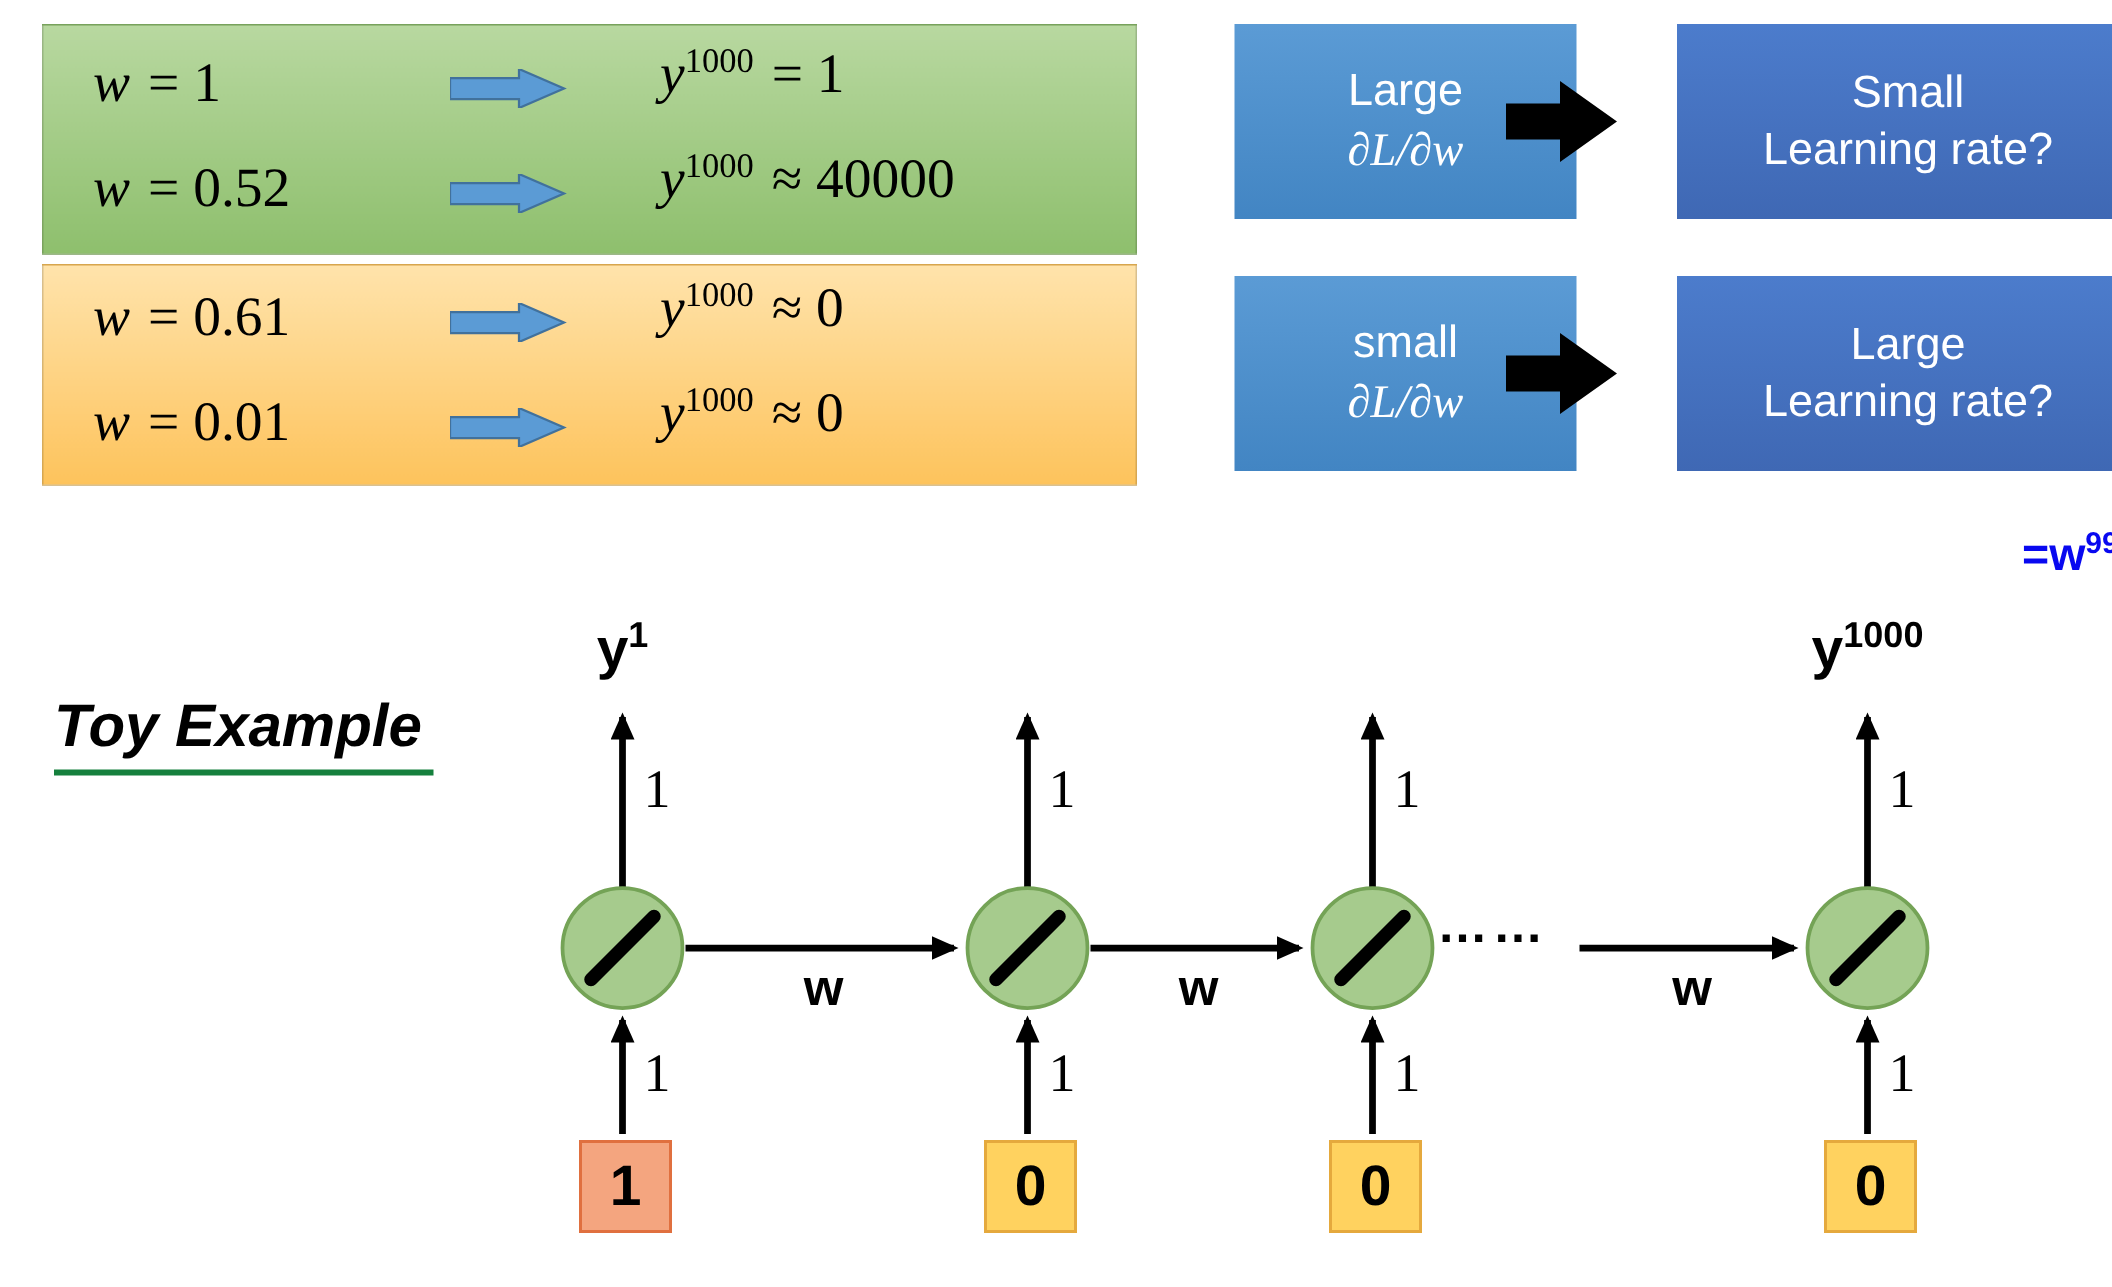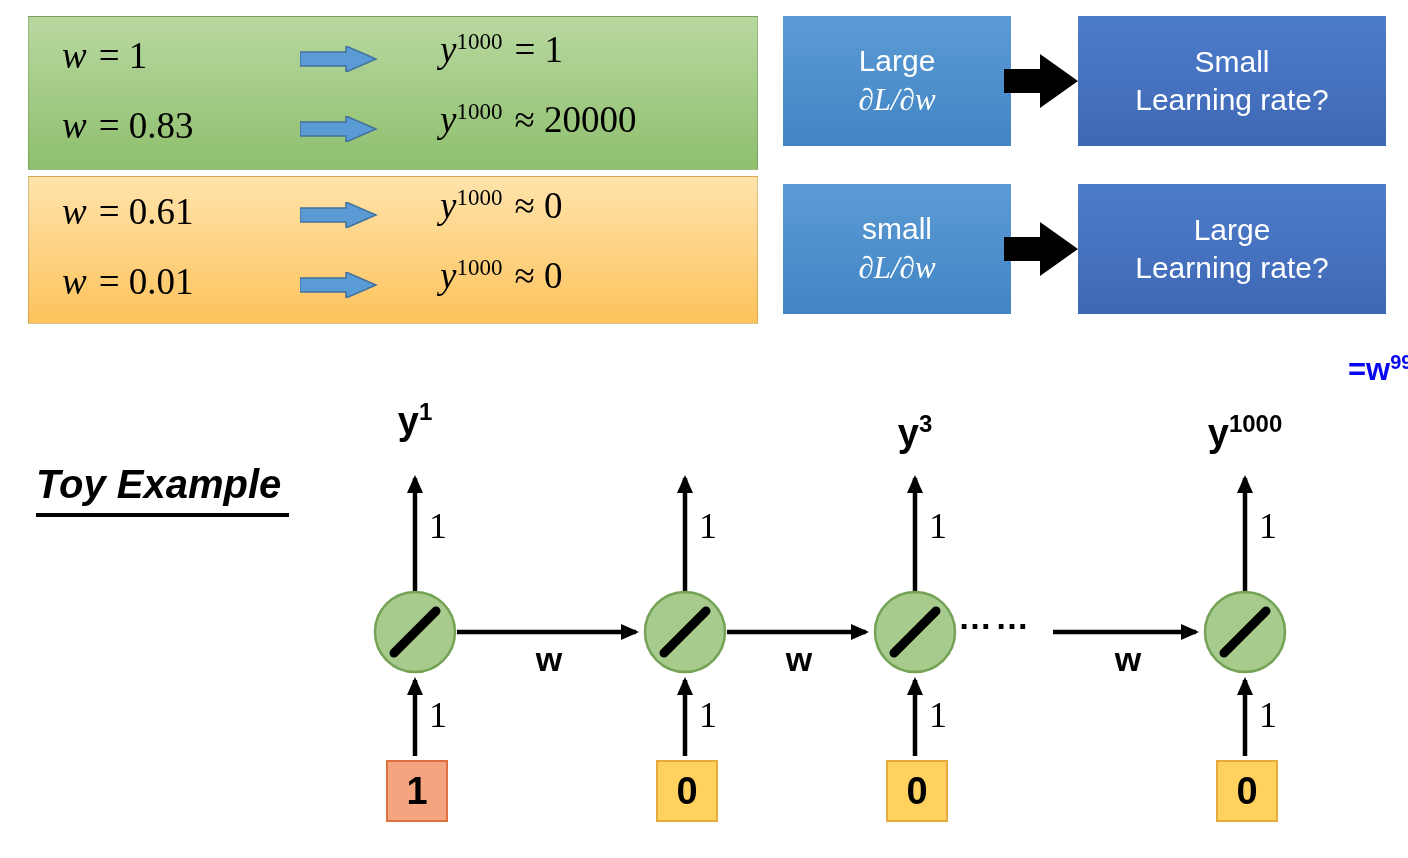--- a/index.html
+++ b/index.html
@@ -14,35 +14,35 @@
   .panel-orange{left:28px;top:176px;width:728px;height:146px;
     background:linear-gradient(180deg,var(--orange_top),var(--orange_bottom));}
 
   .eq{display:flex;gap:12px;align-items:baseline;white-space:nowrap;}
   .math{font-family:"Liberation Serif",serif;font-size:37px;font-style:normal;}
   .mvar{font-style:italic;}
   .math sup{font-size:23px;vertical-align:super;line-height:0;}
 
   
   .flow-box{display:flex;flex-direction:column;align-items:center;justify-content:center;
-    gap:2px;color:#fff;text-align:center;}
+    gap:2px;color:#fff;text-align:center;margin-left:40px;}
   .cause-box{left:783px;width:228px;height:130px;
     background:linear-gradient(180deg,var(--blue_top),var(--blue_bottom));}
   .effect-box{left:1078px;width:308px;height:130px;
     background:linear-gradient(180deg,var(--darkblue_top),var(--darkblue_bottom));}
   .flow-line{font-size:30px;line-height:36px;}
   .flow-math{font-family:"Liberation Serif",serif;font-style:italic;font-size:31px;line-height:38px;}
 
   
   .annotation{left:1348px;top:352px;font-size:31px;font-weight:bold;color:var(--annotation_blue);}
   .annotation sup{font-size:20px;vertical-align:super;line-height:0;}
 
   
   .title{left:36px;top:462px;font-size:40px;font-weight:bold;font-style:italic;
-    border-bottom:4px solid #000000;padding:0 8px 6px 0;display:inline-block;}
+    border-bottom:4px solid #15803d;padding:0 8px 6px 0;display:inline-block;}
 
   
   .y-label{width:160px;text-align:center;font-size:38px;font-weight:600;}
   .y-label sup{font-size:24px;vertical-align:super;line-height:0;}
   .num-label{font-family:"Liberation Serif",serif;font-size:36px;}
   .w-label{width:44px;text-align:center;font-size:34px;font-weight:bold;}
   .dots{font-size:34px;font-weight:bold;letter-spacing:3px;}
   .input-box{width:58px;height:58px;display:flex;align-items:center;justify-content:center;
     font-size:38px;font-weight:600;border:2px solid;}
   .input-first{background:var(--input_one_fill);border-color:var(--input_one_stroke);}
@@ -67,28 +67,28 @@
   <svg class="abs" style="left:300px;top:46px" width="78" height="26">
     <polygon points="0,6 46,6 46,0 76,13 46,26 46,20 0,20" style="fill:var(--eq_arrow_fill);stroke:var(--eq_arrow_stroke);stroke-width:1.5"></polygon>
   </svg>
   <div class="abs eq" style="left:440px;top:28px">
     <span class="math"><span class="mvar">y</span><sup>1000</sup></span>
     <span class="math">= 1</span>
   </div>
 
   <div class="abs eq" style="left:62px;top:104px">
     <span class="math mvar">w</span>
-    <span class="math">= 0.83</span>
+    <span class="math">= 0.52</span>
   </div>
   <svg class="abs" style="left:300px;top:116px" width="78" height="26">
     <polygon points="0,6 46,6 46,0 76,13 46,26 46,20 0,20" style="fill:var(--eq_arrow_fill);stroke:var(--eq_arrow_stroke);stroke-width:1.5"></polygon>
   </svg>
   <div class="abs eq" style="left:440px;top:98px">
     <span class="math"><span class="mvar">y</span><sup>1000</sup></span>
-    <span class="math">≈ 20000</span>
+    <span class="math">≈ 40000</span>
   </div>
 
   <div class="abs eq" style="left:62px;top:190px">
     <span class="math mvar">w</span>
     <span class="math">= 0.61</span>
   </div>
   <svg class="abs" style="left:300px;top:202px" width="78" height="26">
     <polygon points="0,6 46,6 46,0 76,13 46,26 46,20 0,20" style="fill:var(--eq_arrow_fill);stroke:var(--eq_arrow_stroke);stroke-width:1.5"></polygon>
   </svg>
   <div class="abs eq" style="left:440px;top:184px">
@@ -161,22 +161,21 @@
     <line class="net-line" x1="1245" y1="192" x2="1245" y2="78" marker-end="url(#ah)"></line>
     <line class="net-line" x1="1245" y1="356" x2="1245" y2="280" marker-end="url(#ah)"></line>
     <circle class="unit-circle" cx="1245" cy="232" r="40"></circle>
     <line class="diag" x1="1224" y1="253" x2="1266" y2="211"></line>
 
     <line class="net-line" x1="457" y1="232" x2="636" y2="232" marker-end="url(#ah)"></line>
     <line class="net-line" x1="727" y1="232" x2="866" y2="232" marker-end="url(#ah)"></line>
     <line class="net-line" x1="1053" y1="232" x2="1196" y2="232" marker-end="url(#ah)"></line>
   </svg>
 
-  <div class="abs y-label" style="left:335px;top:400px"><span>y</span><sup>1</sup></div>
-  <div class="abs y-label" style="left:835px;top:412px"><span>y</span><sup>3</sup></div>
+  <div class="abs y-label" style="left:335px;top:412px"><span>y</span><sup>1</sup></div>
   <div class="abs y-label" style="left:1165px;top:412px"><span>y</span><sup>1000</sup></div>
 
   <div class="abs num-label" style="left:429px;top:505px">1</div>
   <div class="abs num-label" style="left:699px;top:505px">1</div>
   <div class="abs num-label" style="left:929px;top:505px">1</div>
   <div class="abs num-label" style="left:1259px;top:505px">1</div>
 
   <div class="abs num-label" style="left:429px;top:694px">1</div>
   <div class="abs num-label" style="left:699px;top:694px">1</div>
   <div class="abs num-label" style="left:929px;top:694px">1</div>

